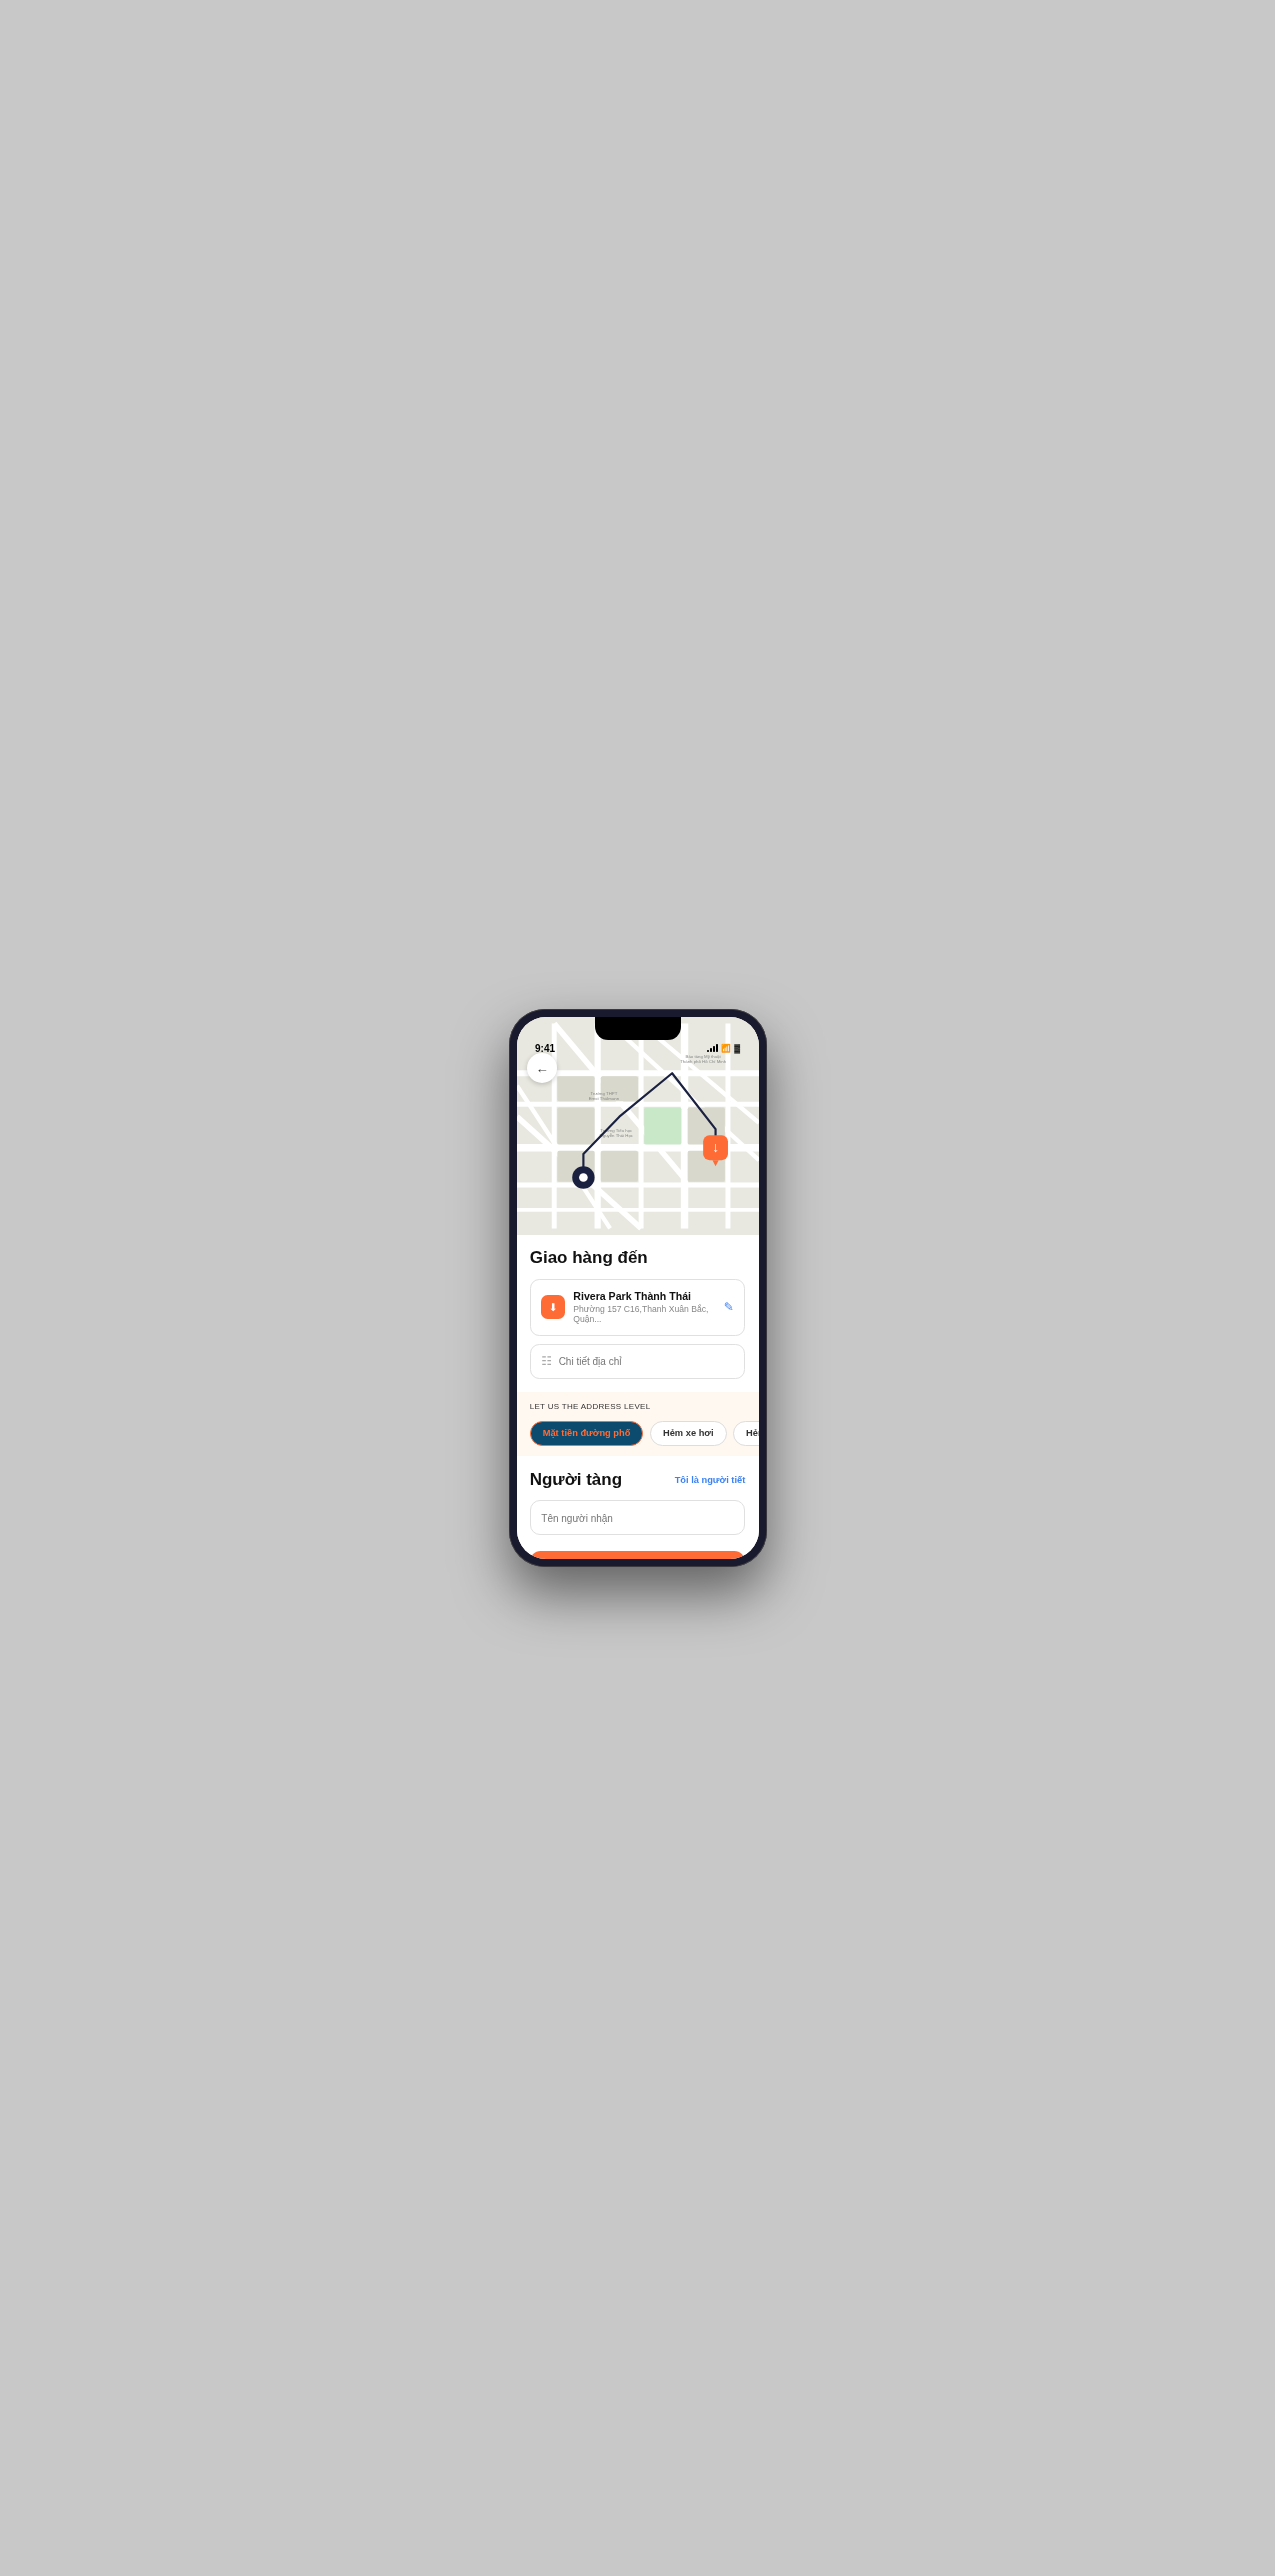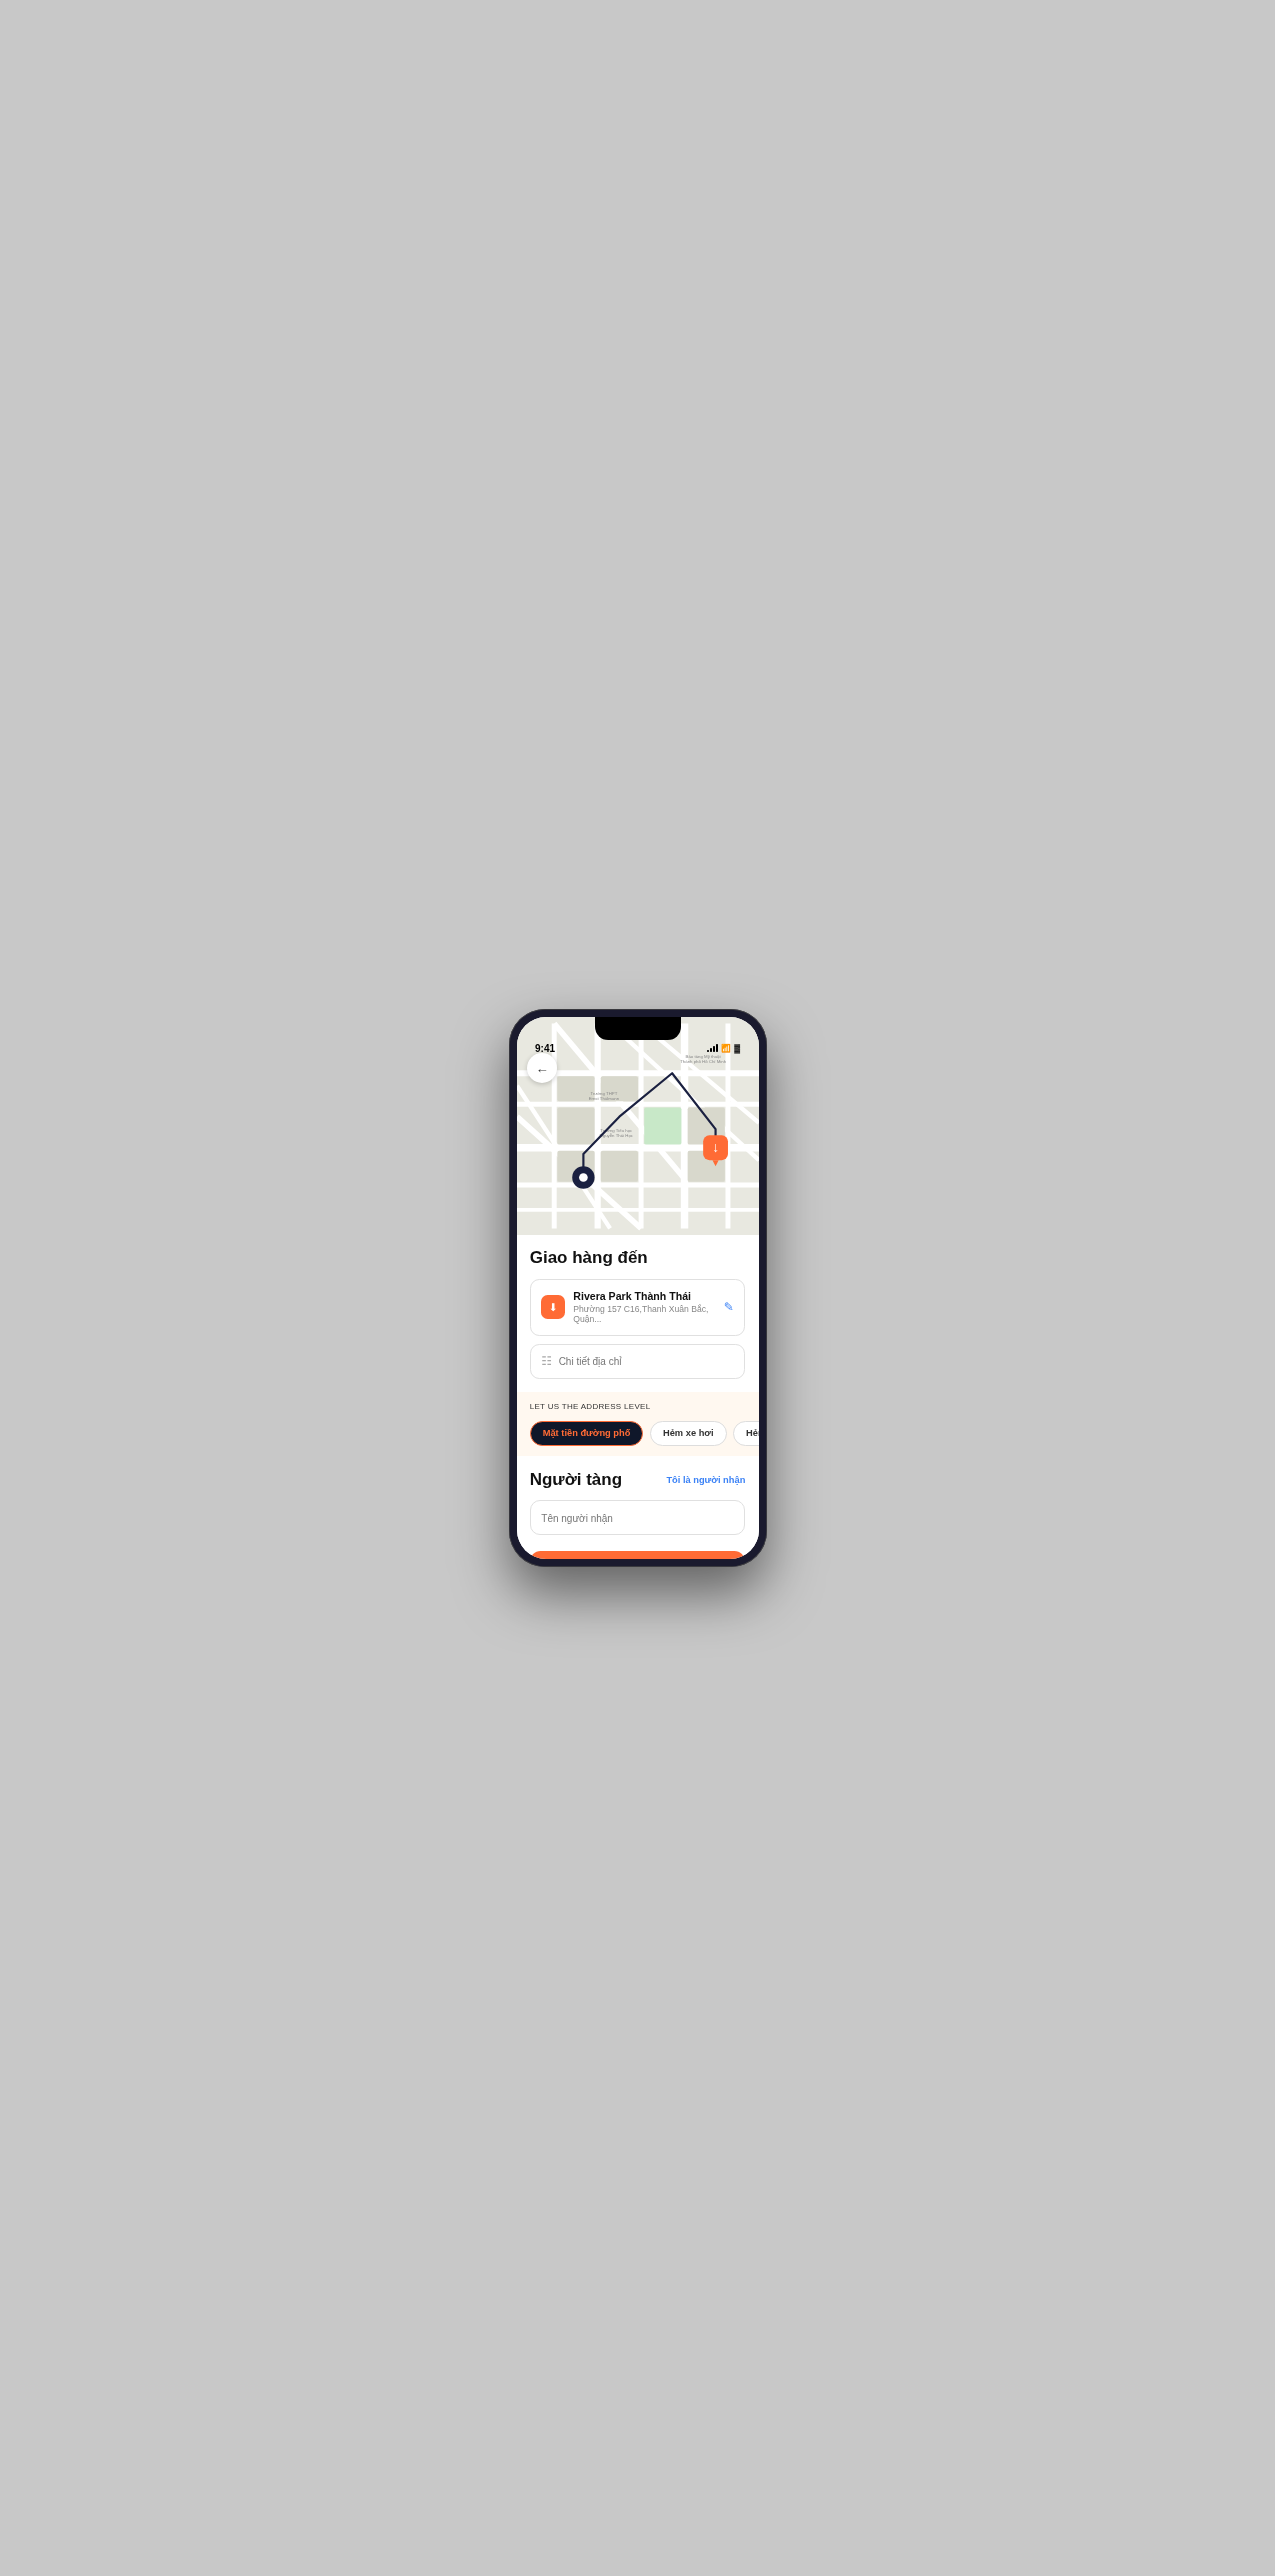--- a/index.html
+++ b/index.html
@@ -216,21 +216,21 @@
       padding: 6.6px 12px;
       border-radius: 14.5px;
       font-size: 9.3px;
       font-weight: 600;
       cursor: pointer;
       white-space: nowrap;
     }
     .level-option.active {
       border: 1.3px solid #FF6B35;
       color: #FF6B35;
-      background: #0f172a;
+      background: #0c4a6e;
     }
     .level-option.inactive {
       border: 1.3px solid #ddd;
       color: #333;
       background: #fff;
     }
     
     .recipient-section {
       padding: 13.2px 13.2px 8px;
     }
@@ -391,21 +391,21 @@
           </div>
           <div class="level-option inactive">
             <span>Hẻm xe hơi</span>
           </div>
         </div>
       </div>
 
       <div class="recipient-section">
         <div class="recipient-header">
           <div class="recipient-title">Người tàng</div>
-          <span class="recipient-self">Tôi là người nhận</span>
+          <span class="recipient-self">Tôi là người tiết</span>
         </div>
         <div class="recipient-input-wrap">
           <input class="recipient-input" type="text" placeholder="Tên người nhận" style="">
         </div>
       </div>
 
       <div class="confirm-section">
         <button class="confirm-btn">Confirm</button>
       </div>
 

